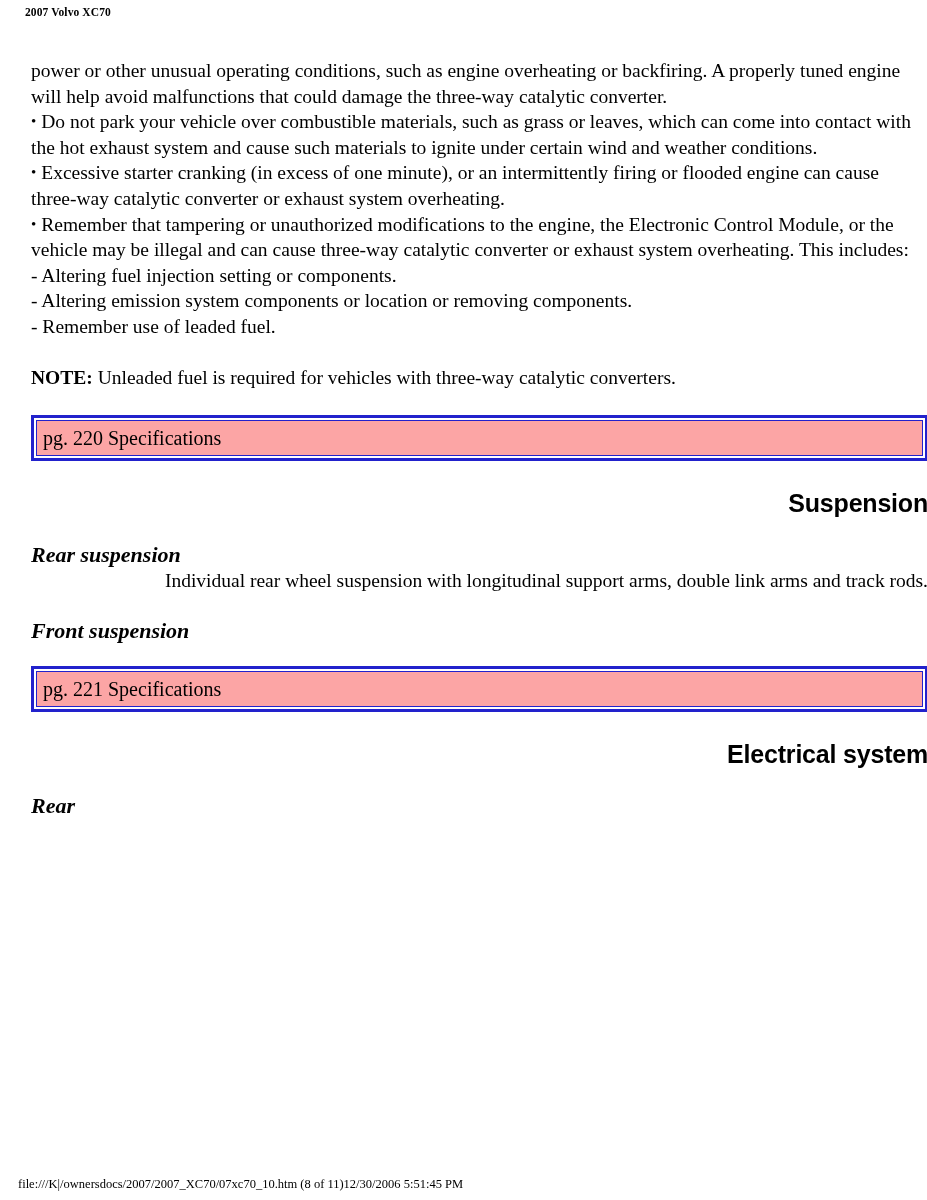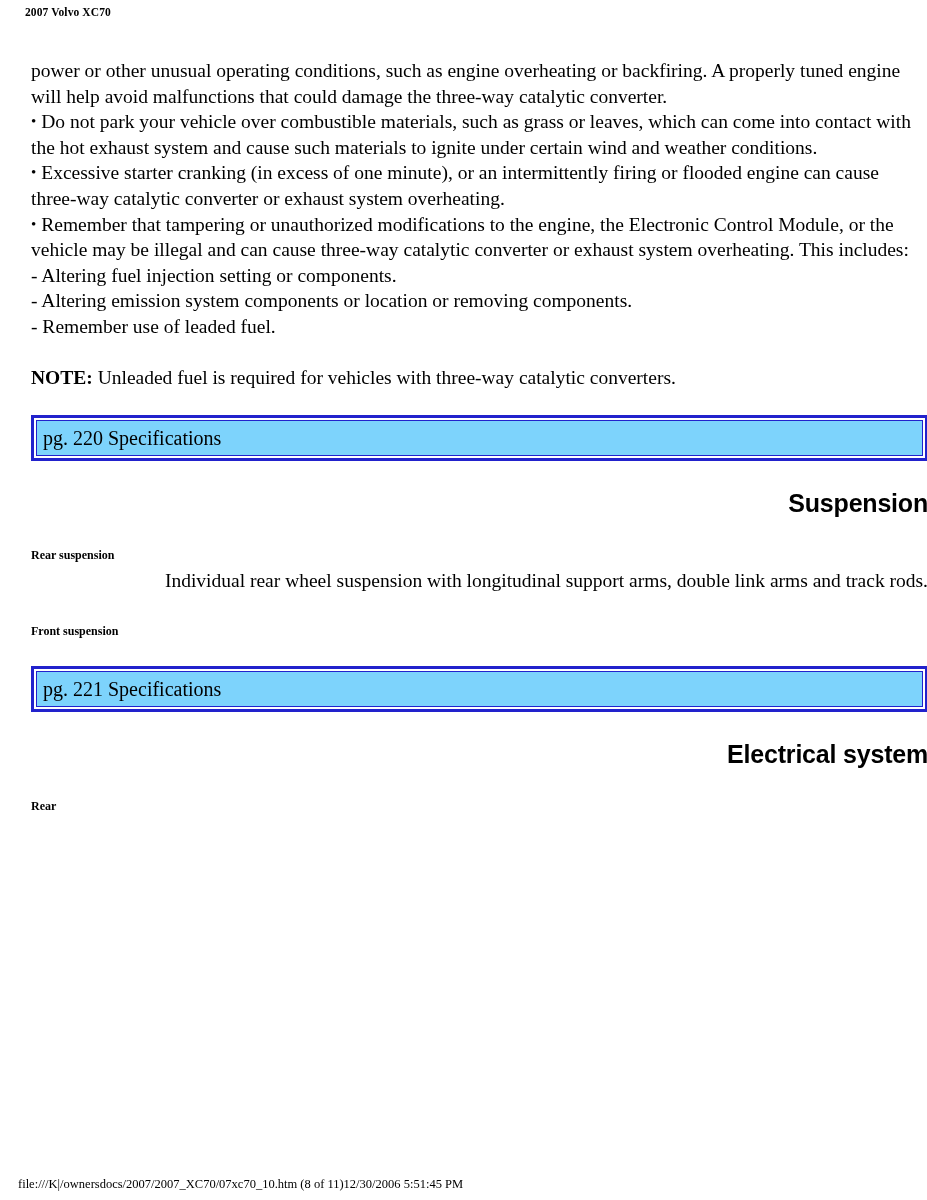--- a/index.html
+++ b/index.html
@@ -76,21 +76,21 @@
   .link-box {
     box-sizing: border-box;
     border: 3px solid #2222cc;
     background: #ffffff;
     padding: 2px;
     margin-top: 24px;
   }
   .link-box-inner {
     box-sizing: border-box;
     border: 1px solid #2222cc;
-    background: #7dd3fc;
+    background: #fca5a5;
     height: 36px;
     display: flex;
     align-items: center;
     padding-left: 6px;
   }
   .link-box-label {
     font-family: "Liberation Serif", "DejaVu Serif", serif;
     font-size: 20px;
     line-height: 22px;
     color: #000000;
@@ -104,23 +104,24 @@
     font-size: 25px;
     line-height: 28px;
     margin: 28px 0 0 0;
     letter-spacing: -0.2px;
     text-align: right;
   }
 
   h3.sub-heading {
     font-family: "Liberation Serif", "DejaVu Serif", serif;
     font-weight: bold;
-    font-size: 12px;
+    font-size: 22px;
     line-height: 22px;
     margin: 27px 0 0 0;
+    font-style: italic;
   }
 
   .sub-heading + .body-text {
     margin-top: 2px;
     text-align: right;
   }
 
   
   .page-footer {
     position: absolute;

